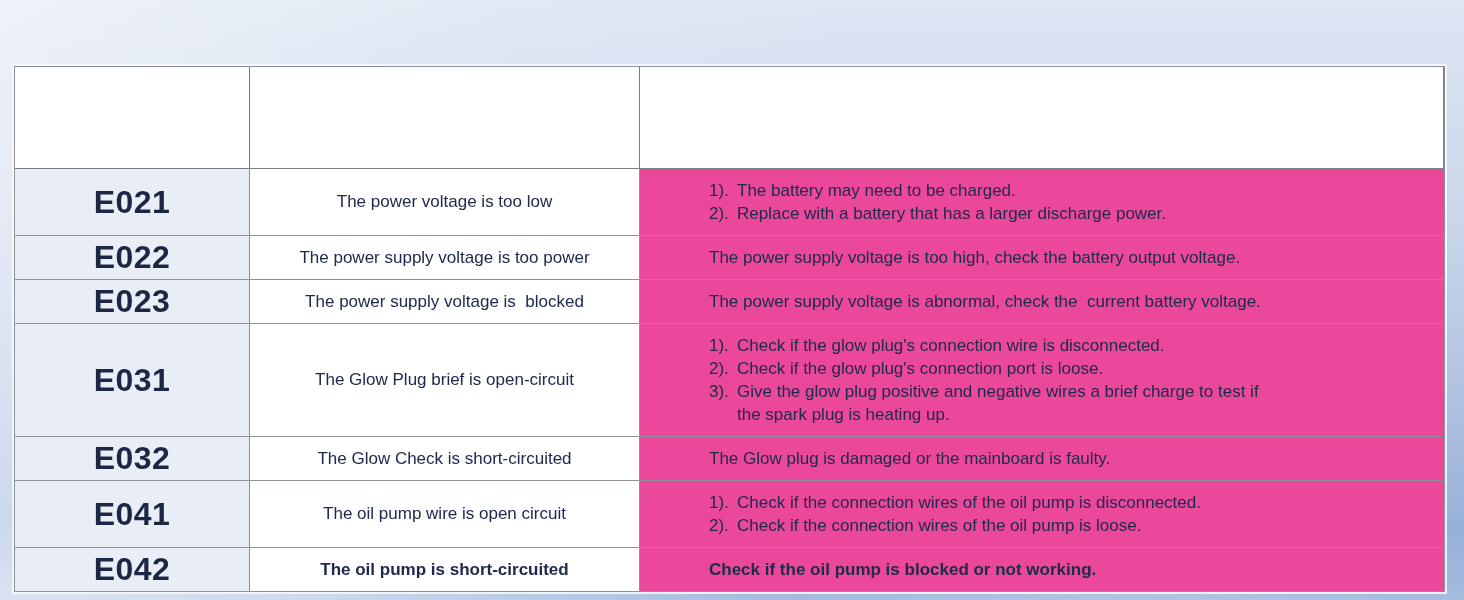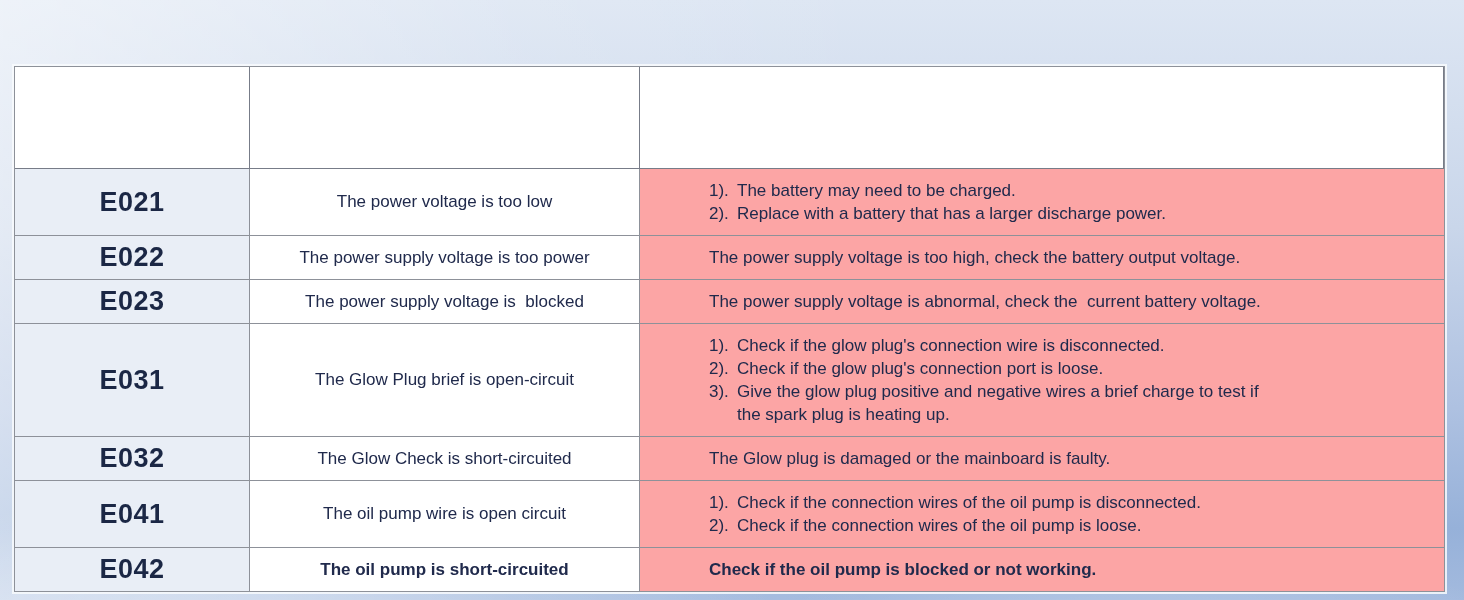--- a/index.html
+++ b/index.html
@@ -47,35 +47,35 @@
     border-right: 1px solid #777c88;
     border-bottom: 1px solid #777c88;
   }
   
   .header-band { position: absolute; left: 14px; top: 66px; width: 1429px; height: 102px;
     background: linear-gradient(97deg, #113180 0%, #143078 45%, #1b2950 100%); }
 
   .code-cell {
     background: #e9eef6;
     justify-content: center;
-    font-size: 27px;
+    font-size: 32px;
     font-weight: 700;
     color: #1b2745;
     letter-spacing: 0.5px;
   }
   .principle-cell {
     background: #ffffff;
     justify-content: center;
     text-align: center;
     font-size: 17px;
     white-space: pre-wrap;
     padding: 10px 14px;
   }
   .suggestion-cell {
-    background: #fca5a5;
+    background: #ec4899;
     flex-direction: column;
     align-items: flex-start;
     justify-content: center;
     padding: 10px 20px 10px 69px;
     font-size: 17px;
   }
   .sline {
     line-height: 23px;
     white-space: pre-wrap;
     color: #202a4c;

